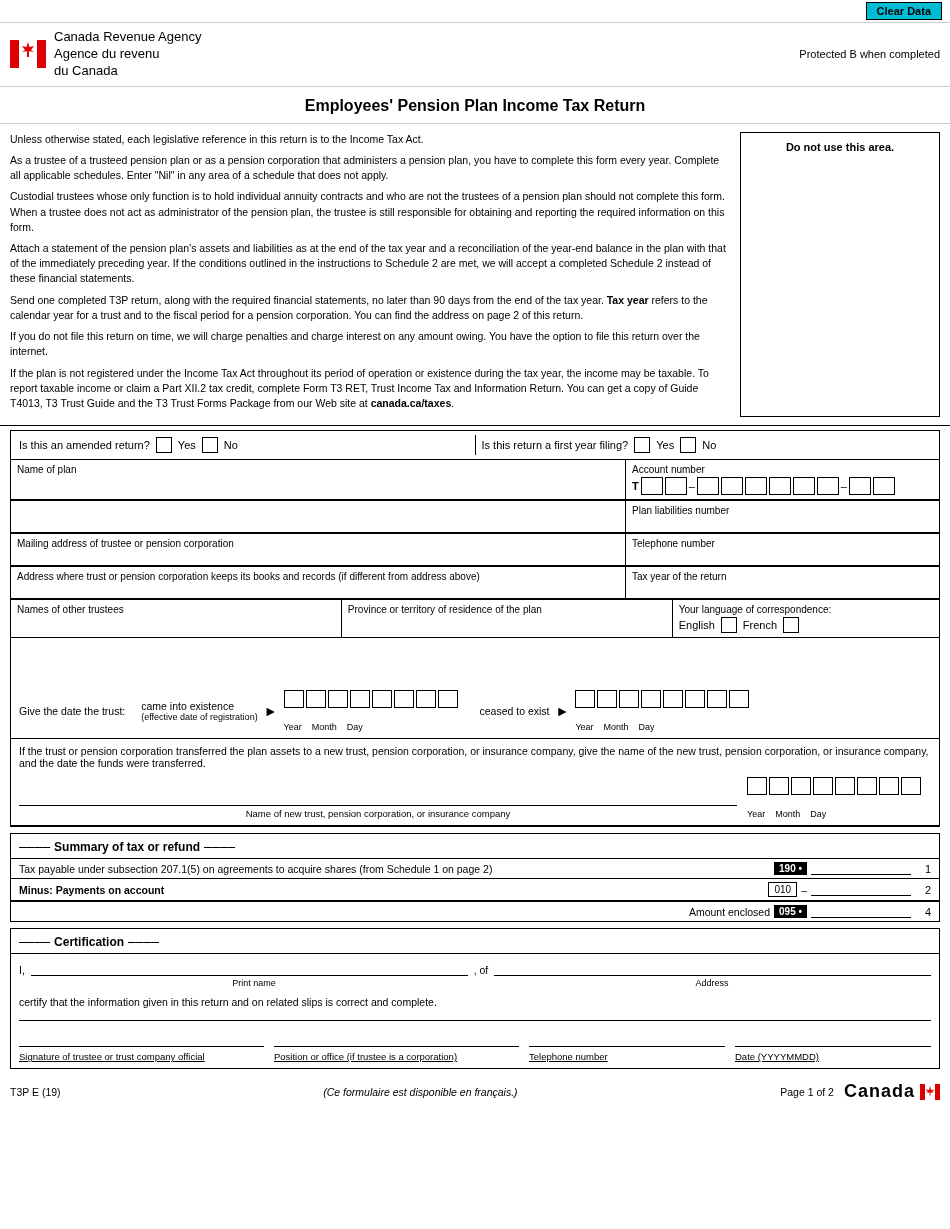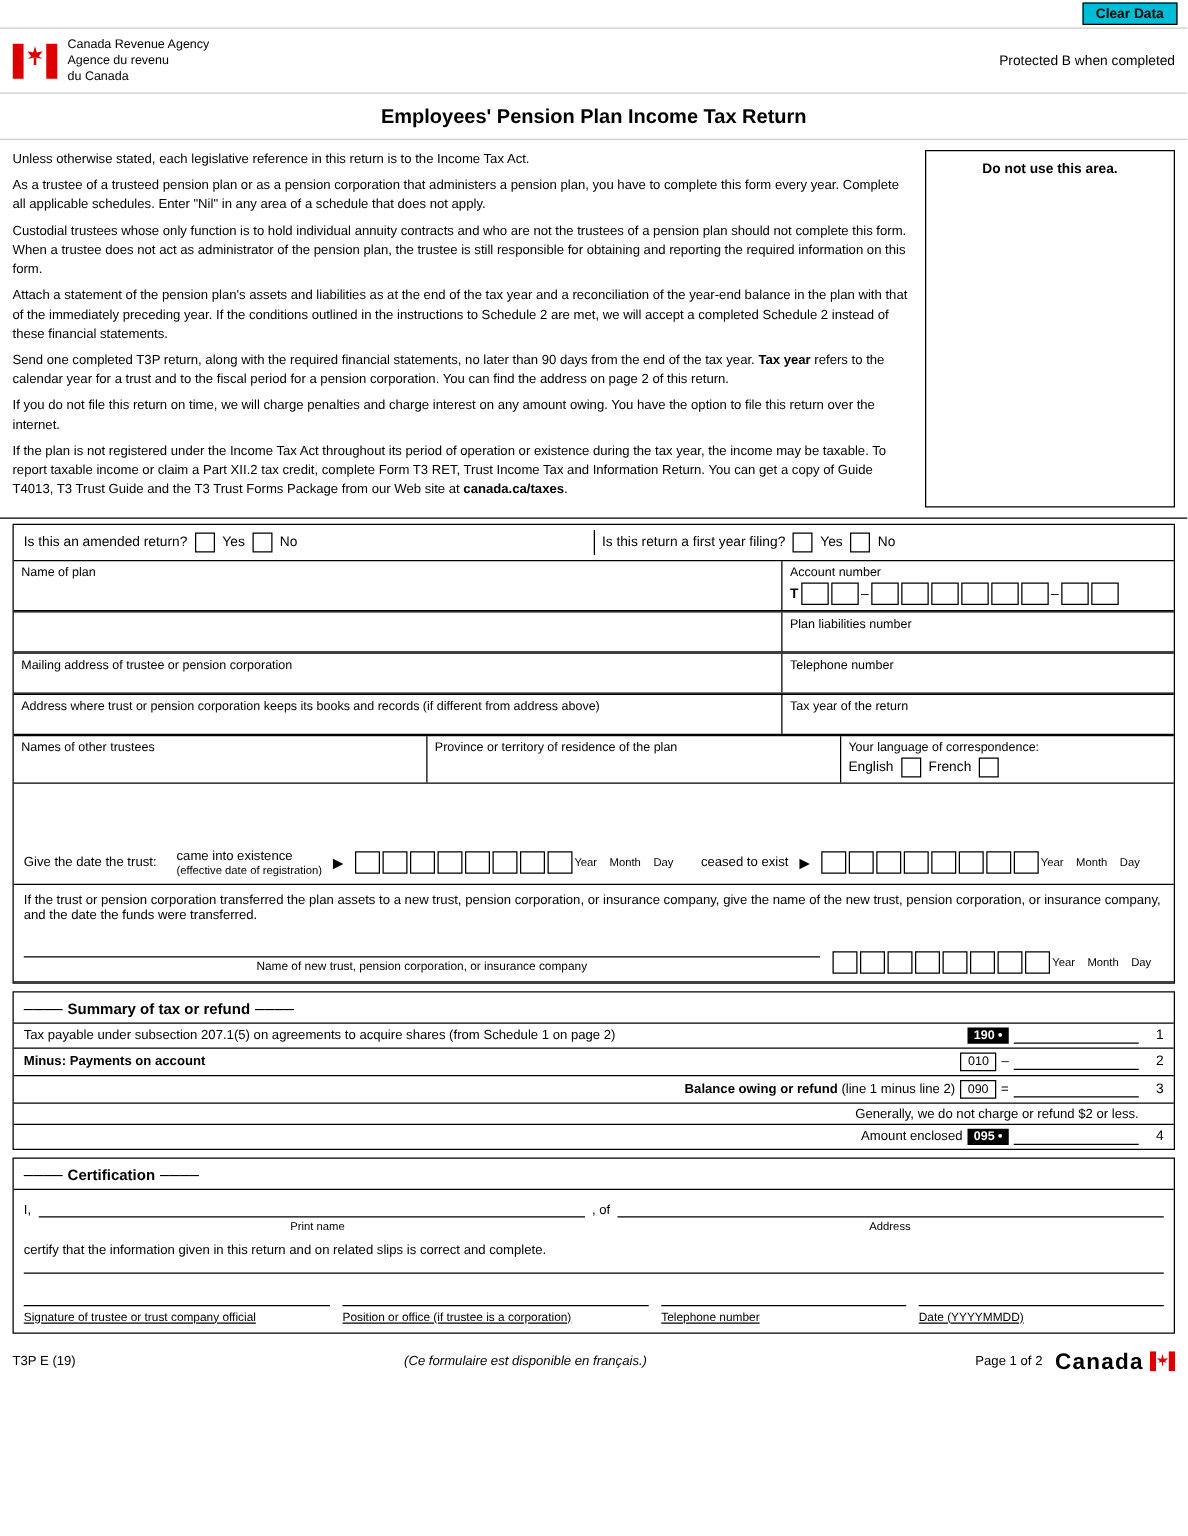--- a/index.html
+++ b/index.html
@@ -40,21 +40,21 @@
       gap: 8px;
     }
     .flag-icon {
       width: 36px;
       height: 36px;
       display: flex;
       align-items: center;
       justify-content: center;
     }
     .agency-text {
-      font-size: 10px;
+      font-size: 13px;
       line-height: 1.3;
     }
     .protected-text {
       margin-left: auto;
       font-size: 11px;
     }
     .form-title {
       text-align: center;
       font-size: 16px;
       font-weight: bold;
@@ -183,23 +183,22 @@
       display: flex;
       align-items: center;
       padding: 6px 8px;
       border-bottom: 1px solid #000;
       gap: 6px;
       font-size: 10.5px;
       margin-top: 46px;
     }
     .date-group {
       display: flex;
-      flex-direction: row;
-      align-items: center;
-      gap: 2px;
+      flex-direction: column;
+      gap: 14px;
     }
     .date-boxes {
       display: flex;
       gap: 2px;
     }
     .date-box {
       border: 1px solid #000;
       width: 20px;
       height: 18px;
     }
@@ -572,33 +571,20 @@
   </div>
 
   <div class="summary-row" style="justify-content:flex-end;">
     <span class="summary-label" style="text-align:left;"><b>Minus: Payments on account</b></span>
     <span class="code-badge-outline">010</span>
     <span>–</span>
     <input class="summary-input" type="text" style="">
     <span class="line-num">2</span>
   </div>
 
-  <div>
-    <div class="summary-row" style="justify-content:flex-end;">
-      <span class="summary-label" style="text-align:right;">
-        <b>Balance owing or refund</b>
-        <span>(line 1 minus line 2)</span>
-      </span>
-      <span class="code-badge-outline">090</span>
-      <span>=</span>
-      <input class="summary-input" type="text" style="">
-      <span class="line-num">3</span>
-    </div>
-    <div style="text-align:right;padding:2px 28px 2px 0;font-size:10.5px;">Generally, we do not charge or refund $2 or less.</div>
-  </div>
 
   <div class="summary-row" style="border-top:1px solid #000;">
     <span class="summary-label" style="text-align:right;">Amount enclosed</span>
     <span class="code-badge">095 •</span>
     <input class="summary-input" type="text" style="">
     <span class="line-num">4</span>
   </div>
 
 </div>
 

